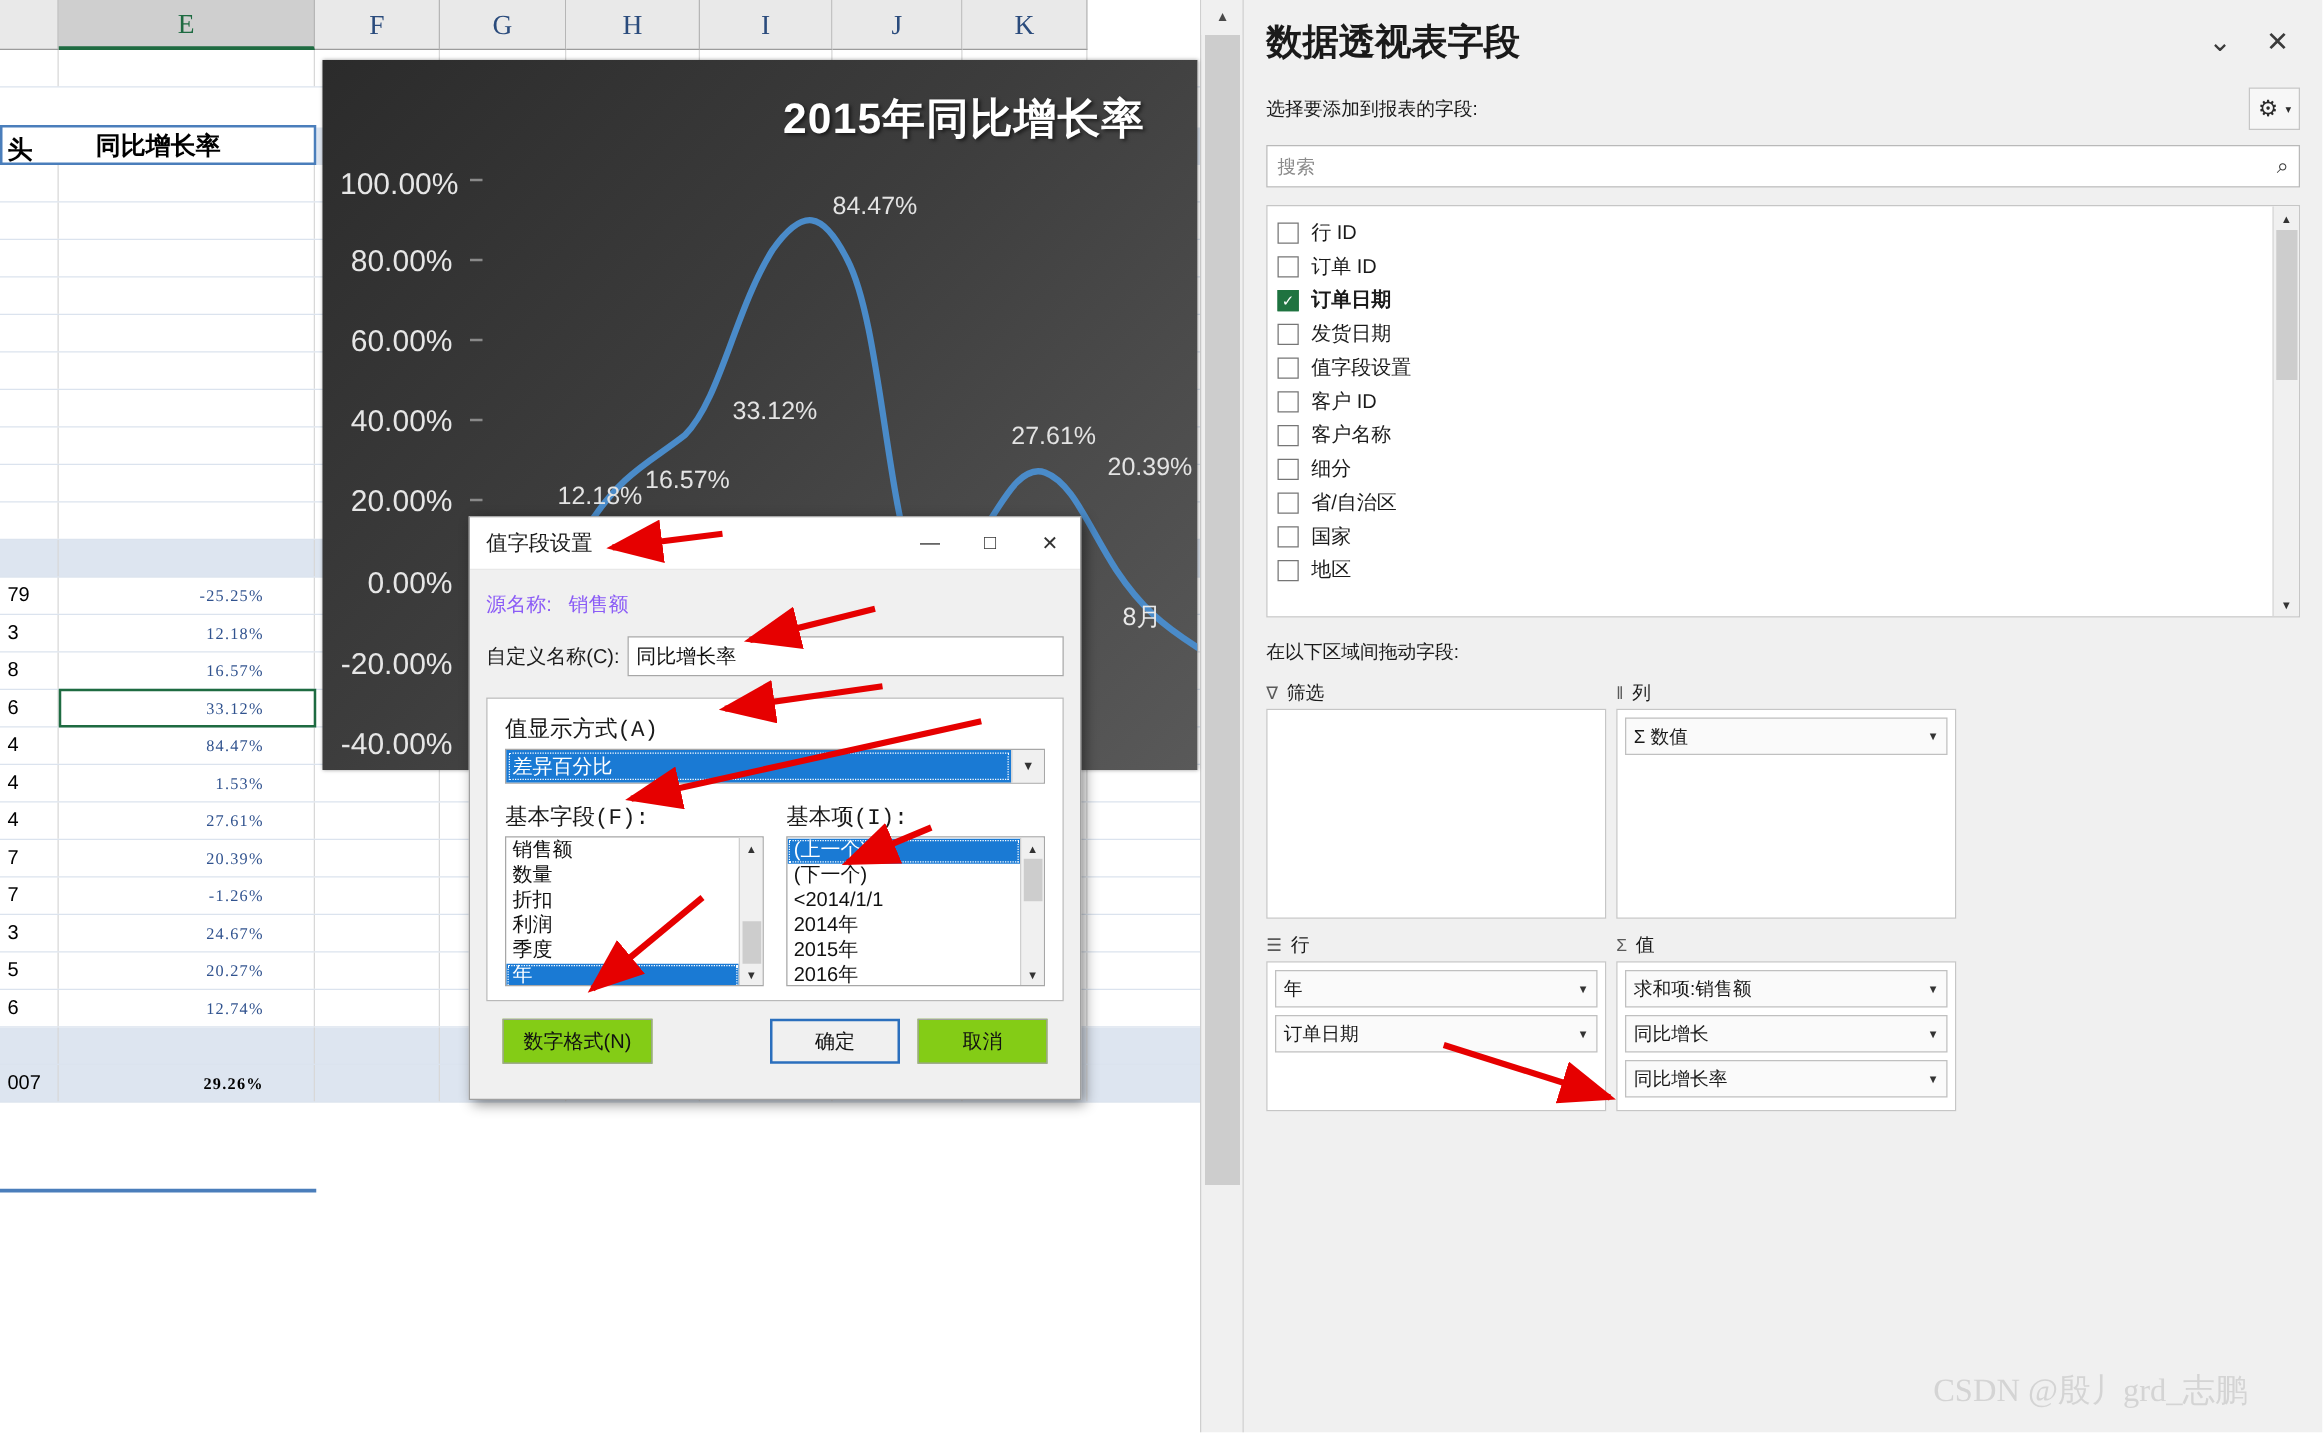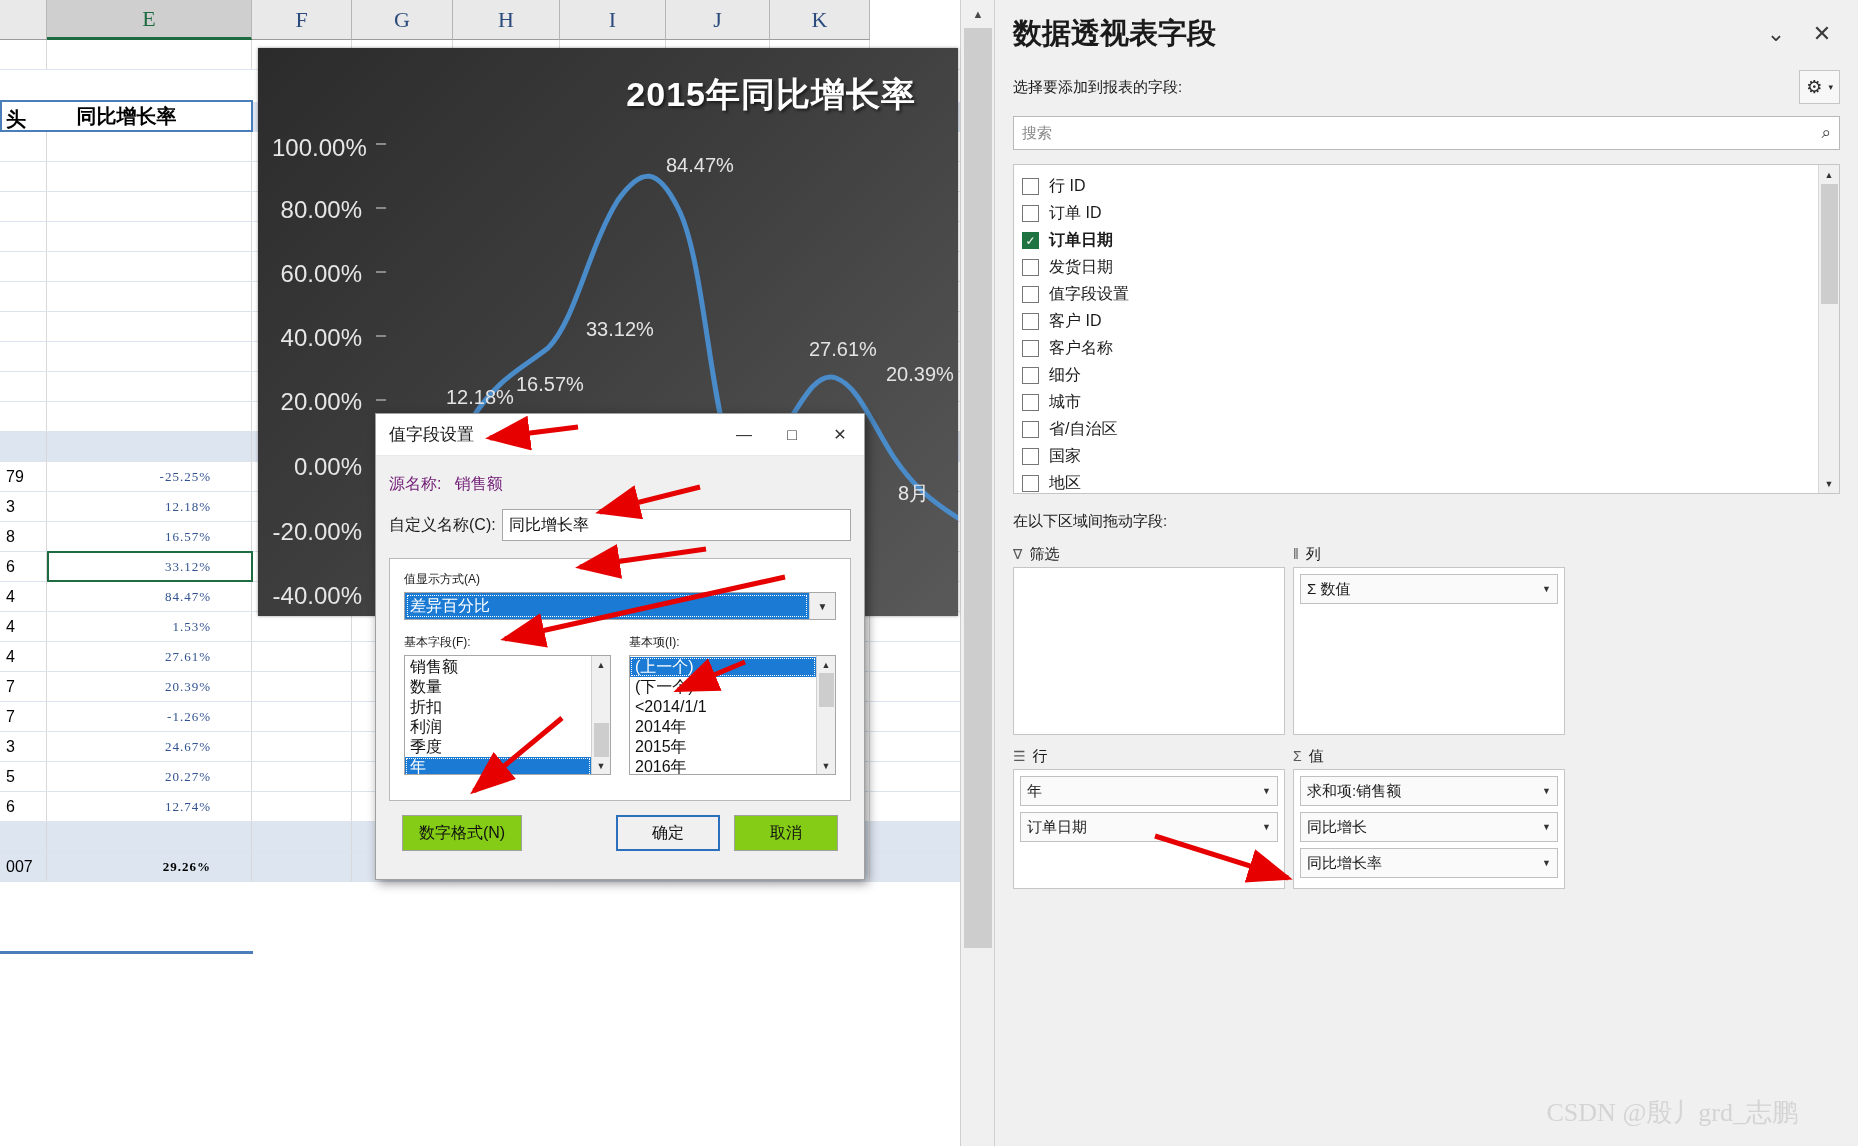--- a/index.html
+++ b/index.html
@@ -68,31 +68,31 @@
   #dlg { position:absolute; left:375px; top:413px; width:490px; height:467px;
       background:#f0f0f0; border:1px solid #a0a0a0;
       box-shadow:3px 3px 10px rgba(0,0,0,.45); }
   #dlg .titlebar { height:42px; background:#fff; display:flex; align-items:center;
       border-bottom:1px solid #e8e8e8; }
   #dlg .titlebar .t { font-size:17px; color:#1a1a1a; padding-left:13px; }
   #dlg .wbtns { margin-left:auto; display:flex; height:42px; }
   #dlg .wbtn { width:48px; height:42px; display:flex; align-items:center;
       justify-content:center; font-size:16px; color:#333; }
   #dlg .body { padding:10px 13px 0 13px; }
-  .srcname { font-size:16px; color:#701a75; margin:8px 0 14px 0; }
+  .srcname { font-size:16px; color:#8b5cf6; margin:8px 0 14px 0; }
   .cnrow { display:flex; align-items:center; margin-bottom:18px; }
   .cnrow label { font-size:16px; color:#1a1a1a; width:113px; }
   .cninput { flex:1; height:32px; border:1px solid #a7a7a7; background:#fff;
       font-size:16px; padding:0 6px; display:flex; align-items:center; color:#111; }
   .tabs { display:flex; align-items:flex-end; height:33px; margin-left:4px; }
   .tab { height:29px; padding:0 14px; background:#e3e3e3; border:1px solid #b9b9b9;
       border-bottom:none; font-size:16px; display:flex; align-items:center; color:#1a1a1a; }
   .tab.active { height:33px; background:#fff; border-color:#b9b9b9; position:relative; z-index:3; }
   .tabpanel { background:#fff; border:1px solid #b9b9b9; margin-top:-1px; padding:12px 14px 14px 14px; height:243px; }
-  .fieldlbl { font-size:12px; color:#1a1a1a; margin-bottom:4px; }
+  .fieldlbl { font-size:18px; color:#1a1a1a; margin-bottom:4px;font-family:Liberation Mono, monospace; }
   .combo { display:flex; height:28px; border:1px solid #a7a7a7; margin-bottom:14px; }
   .combo .val { flex:1; background:#1a7ad4; color:#fff; font-size:16px;
       display:flex; align-items:center; padding-left:5px; outline:1px dotted #fff; outline-offset:-3px;}
   .combo .arrow { width:26px; background:#f0f0f0; border-left:1px solid #cfcfcf;
       display:flex; align-items:center; justify-content:center; font-size:10px; color:#333; }
   .twocol { display:flex; gap:18px; }
   .lbcol { flex:1; }
   .lbox { border:1px solid #a7a7a7; background:#fff; height:120px; position:relative;
       display:flex; overflow:hidden; }
   .lbitems { flex:1; padding-top:1px; }
@@ -637,24 +637,20 @@
       <div class="flrow">
           <div class="cb"></div>
           <div class="lab">客户名称</div>
         </div>
       <div class="flrow">
           <div class="cb"></div>
           <div class="lab">细分</div>
         </div>
       <div class="flrow">
           <div class="cb"></div>
-          <div class="lab">城市</div>
-        </div>
-      <div class="flrow">
-          <div class="cb"></div>
           <div class="lab">省/自治区</div>
         </div>
       <div class="flrow">
           <div class="cb"></div>
           <div class="lab">国家</div>
         </div>
       <div class="flrow">
           <div class="cb"></div>
           <div class="lab">地区</div>
         </div>

